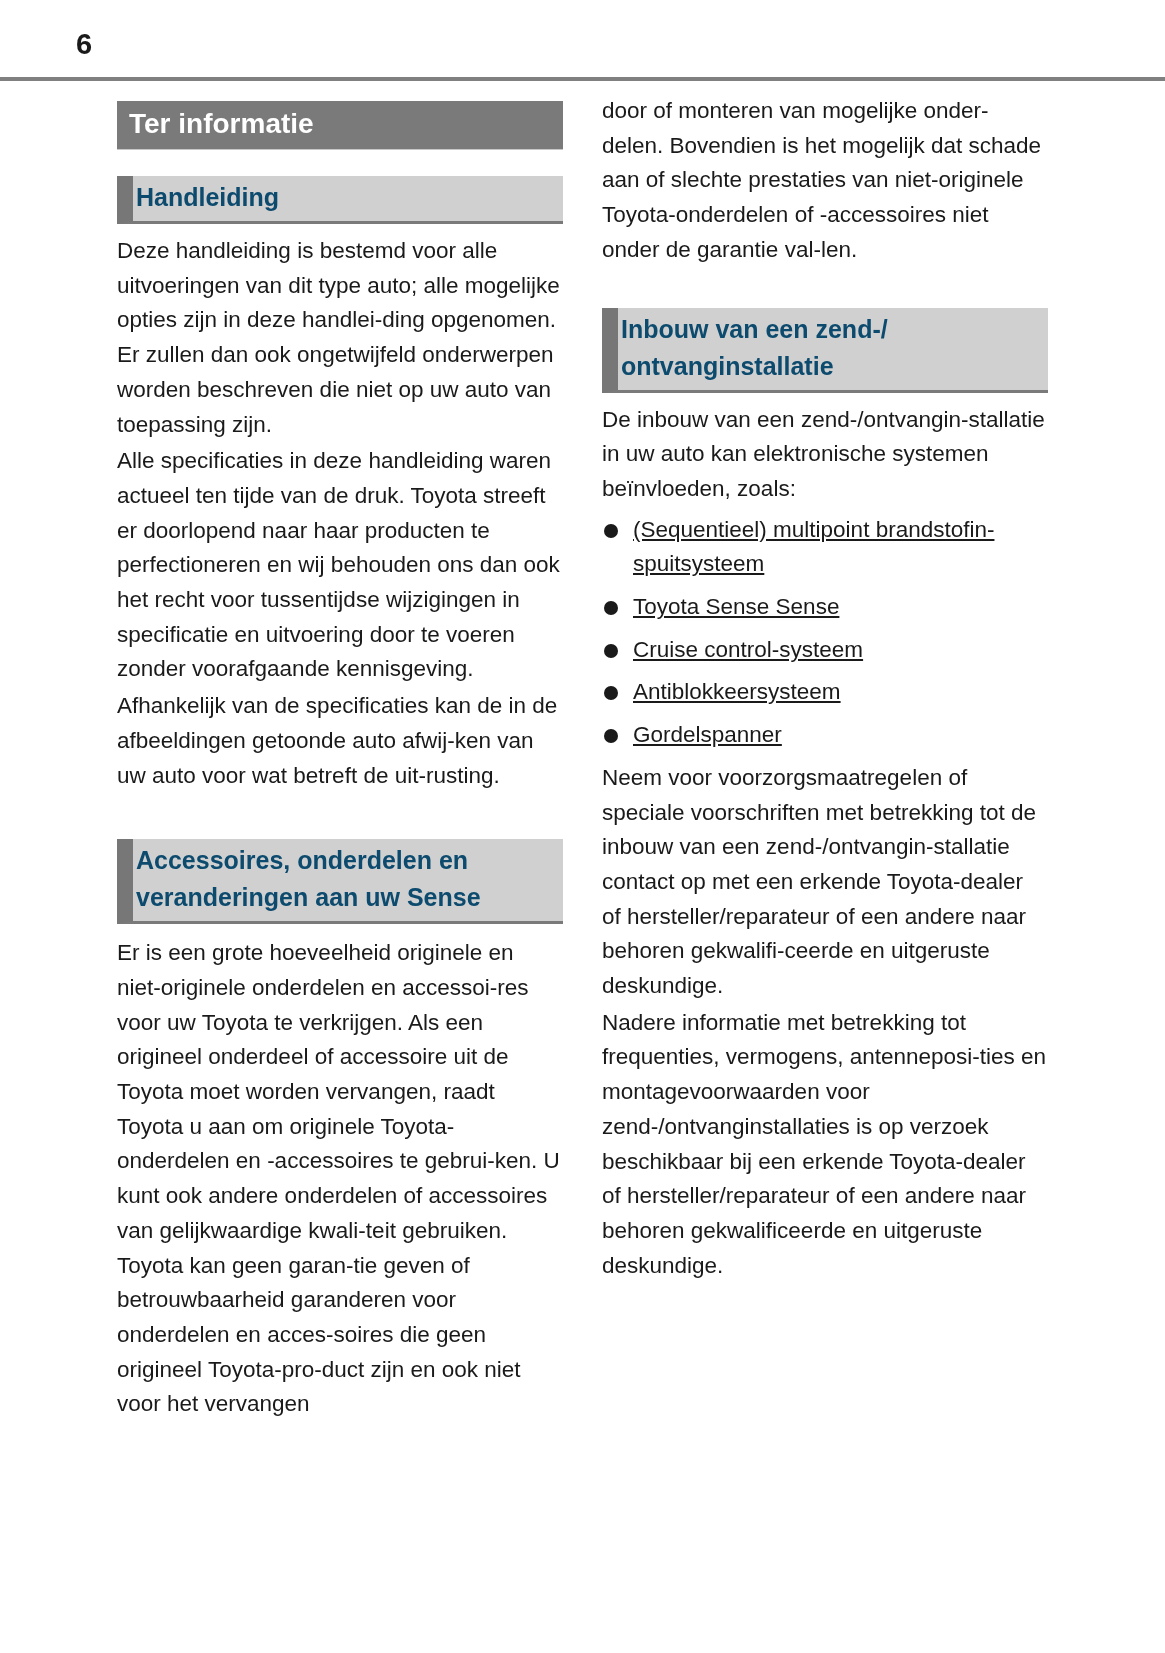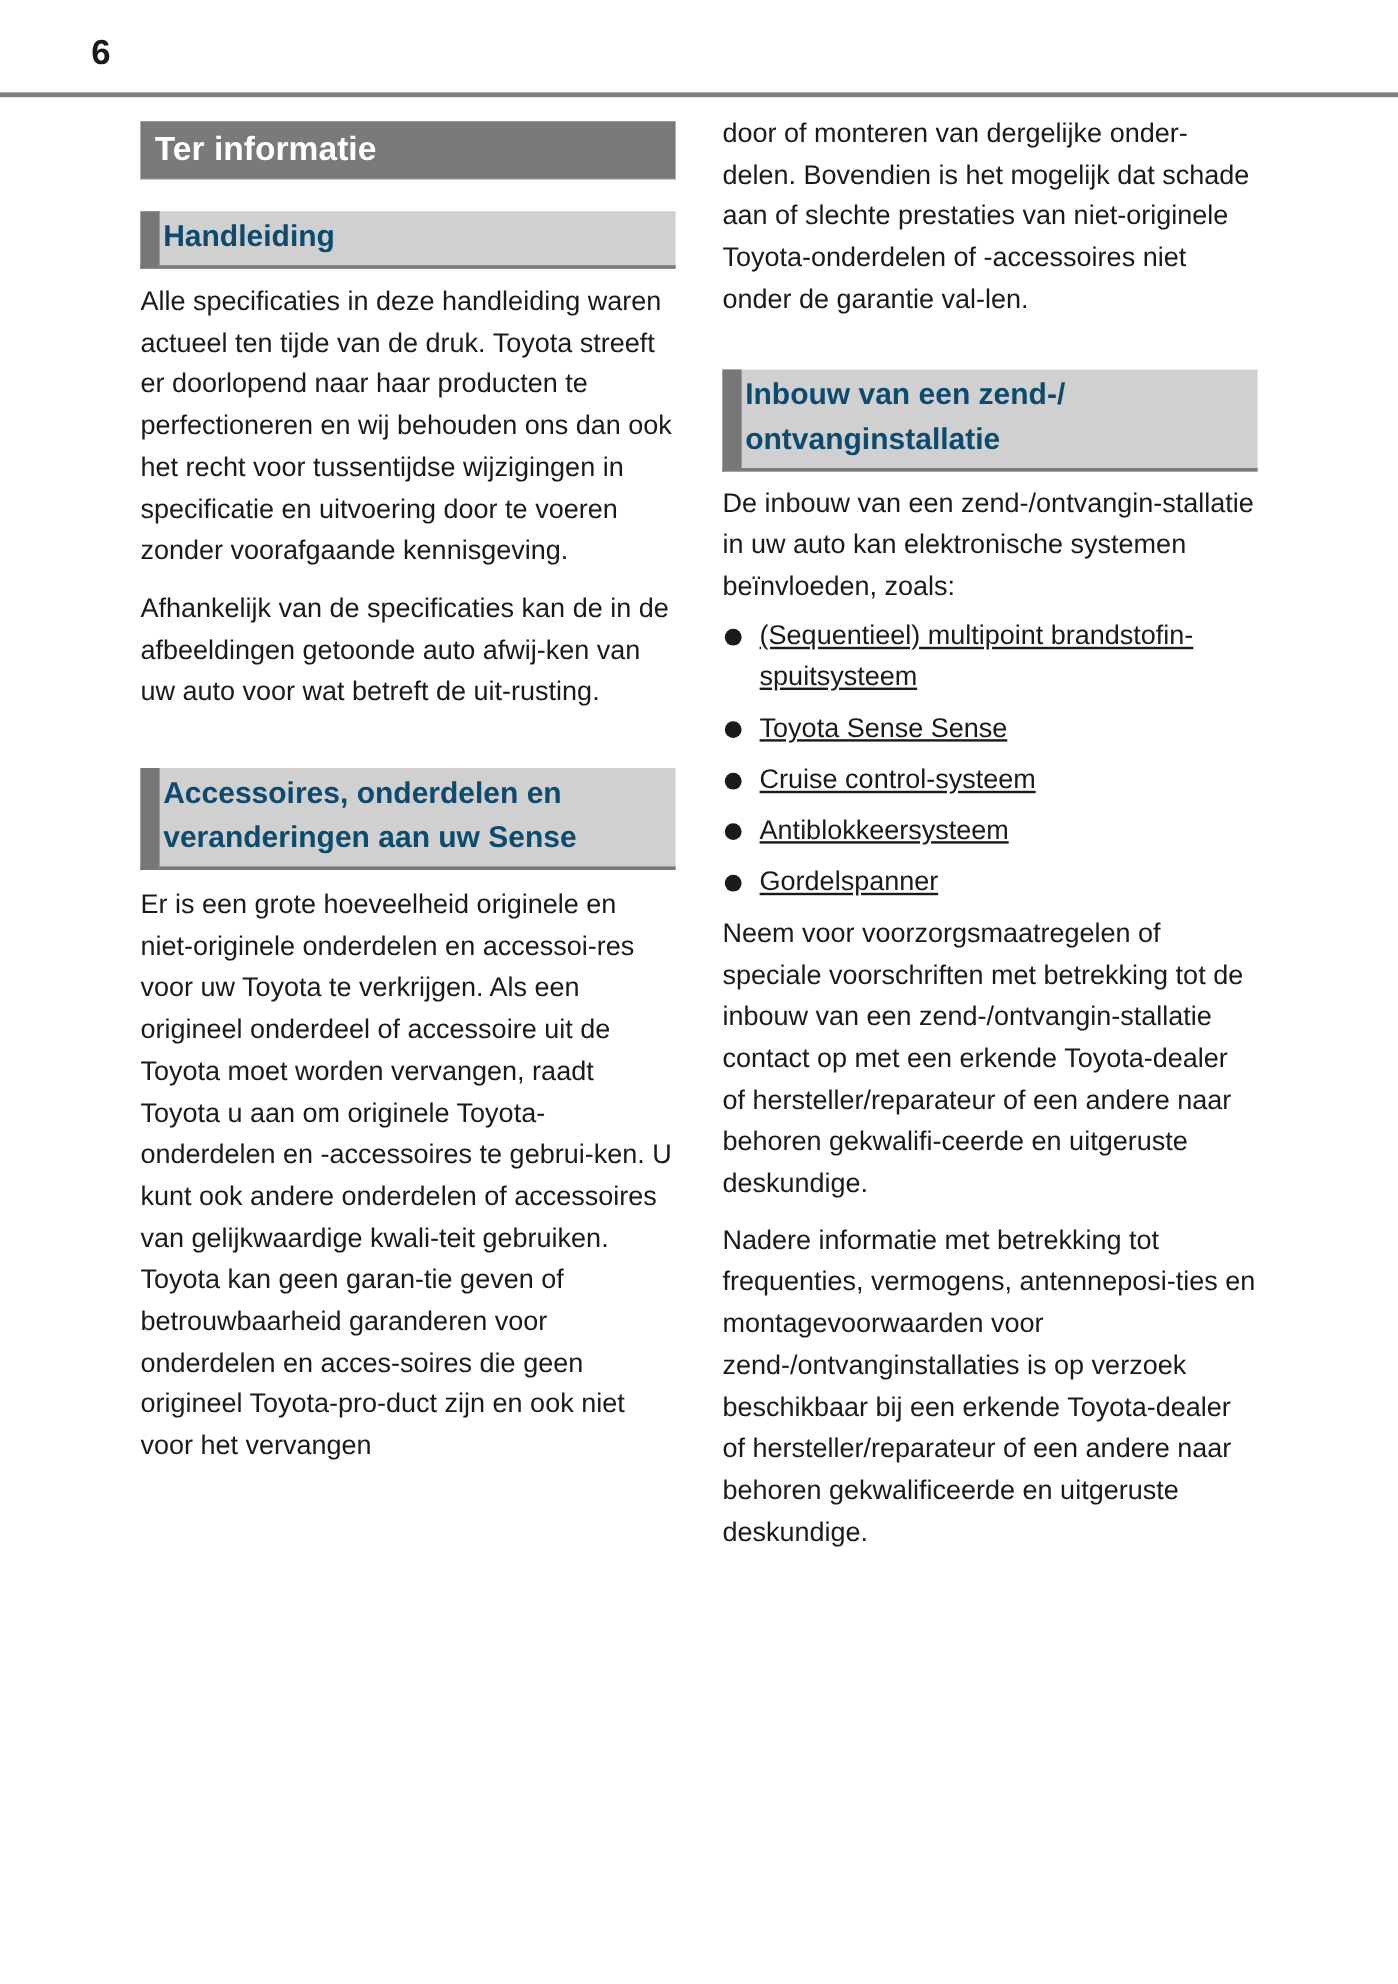--- a/index.html
+++ b/index.html
@@ -8,50 +8,51 @@
   .page-number { position: absolute; left: 76px; top: 28px; font-size: 29px; font-weight: bold; color: #1a1a1a; }
   .top-rule { position: absolute; left: 0; top: 77px; width: 1165px; height: 4px; background: #808080; }
   .col { position: absolute; width: 446px; }
   .col-left { left: 117px; top: 101px; }
   .col-right { left: 602px; top: 94px; }
   .chapter-bar { background: #7a7a7a; height: 48px; border-bottom: 1px solid #c8c8c8; }
   .chapter-bar span { display: block; color: #ffffff; font-weight: bold; font-size: 28px; padding: 4px 0 0 12px; line-height: 38px; }
   .section-head { background: #d0d0d0; border-left: 16px solid #777777; border-bottom: 3px solid #7a7a7a;
                   padding: 3px 6px 5px 3px; font-weight: bold; font-size: 25px; line-height: 37px; color: #0c4a6e; }
   .para { font-size: 22.5px; line-height: 34.7px; margin: 0; }
-  .para + .para { margin-top: 13px; }
+  .para + .para { margin-top: 2px; }
   .bullets { list-style: none; margin: 6px 0 4px 0; padding: 0; text-decoration: underline; }
   .bullets li { position: relative; padding-left: 31px; font-size: 22.5px; line-height: 34.7px; margin-bottom: 8px; }
   .bullets li .dot { position: absolute; left: 2px; top: 11px; width: 14px; height: 14px; border-radius: 50%; background: #1a1a1a; }
 </style>
 </head>
 <body>
 
 <div class="page-number">6</div>
 <div class="top-rule"></div>
 
 <div class="col col-left">
   <div class="chapter-bar">
     <span>Ter informatie</span>
   </div>
 
   <div style="height:26px"></div>
   <div class="section-head">Handleiding</div>
   <div style="height:10px"></div>
+  <p class="para" style="margin-right:-2px">Deze handleiding is bestemd voor alle uitvoeringen van dit type auto; alle mogelijke opties zijn in deze handlei-ding opgenomen. Er zullen dan ook ongetwijfeld onderwerpen worden beschreven die niet op uw auto van toepassing zijn.</p>
   <p class="para">Alle specificaties in deze handleiding waren actueel ten tijde van de druk. Toyota streeft er doorlopend naar haar producten te perfectioneren en wij behouden ons dan ook het recht voor tussentijdse wijzigingen in specificatie en uitvoering door te voeren zonder voorafgaande kennisgeving.</p>
   <p class="para">Afhankelijk van de specificaties kan de in de afbeeldingen getoonde auto afwij-ken van uw auto voor wat betreft de uit-rusting.</p>
 
   <div style="height:46px"></div>
   <div class="section-head">Accessoires, onderdelen en veranderingen aan uw Sense</div>
   <div style="height:12px"></div>
   <p class="para">Er is een grote hoeveelheid originele en niet-originele onderdelen en accessoi-res voor uw Toyota te verkrijgen. Als een origineel onderdeel of accessoire uit de Toyota moet worden vervangen, raadt Toyota u aan om originele Toyota-onderdelen en -accessoires te gebrui-ken. U kunt ook andere onderdelen of accessoires van gelijkwaardige kwali-teit gebruiken. Toyota kan geen garan-tie geven of betrouwbaarheid garanderen voor onderdelen en acces-soires die geen origineel Toyota-pro-duct zijn en ook niet voor het vervangen</p>
 </div>
 
 <div class="col col-right">
-  <p class="para">door of monteren van dergelijke onder-delen. Bovendien is het mogelijk dat schade aan of slechte prestaties van niet-originele Toyota-onderdelen of -accessoires niet onder de garantie val-len.</p>
+  <p class="para">door of monteren van mogelijke onder-delen. Bovendien is het mogelijk dat schade aan of slechte prestaties van niet-originele Toyota-onderdelen of -accessoires niet onder de garantie val-len.</p>
 
   <div style="height:40px"></div>
   <div class="section-head">Inbouw van een zend-/ ontvanginstallatie</div>
   <div style="height:10px"></div>
   <p class="para">De inbouw van een zend-/ontvangin-stallatie in uw auto kan elektronische systemen beïnvloeden, zoals:</p>
 
   <ul class="bullets">
     <li><span class="dot"></span><span>(Sequentieel) multipoint brandstofin-spuitsysteem</span></li>
     <li><span class="dot"></span><span>Toyota Sense Sense</span></li>
     <li><span class="dot"></span><span>Cruise control-systeem</span></li>

